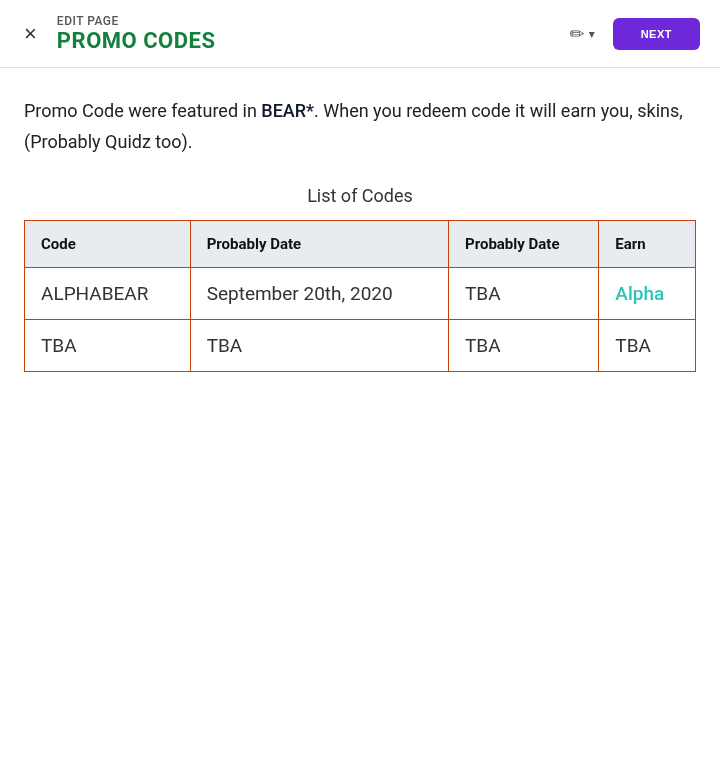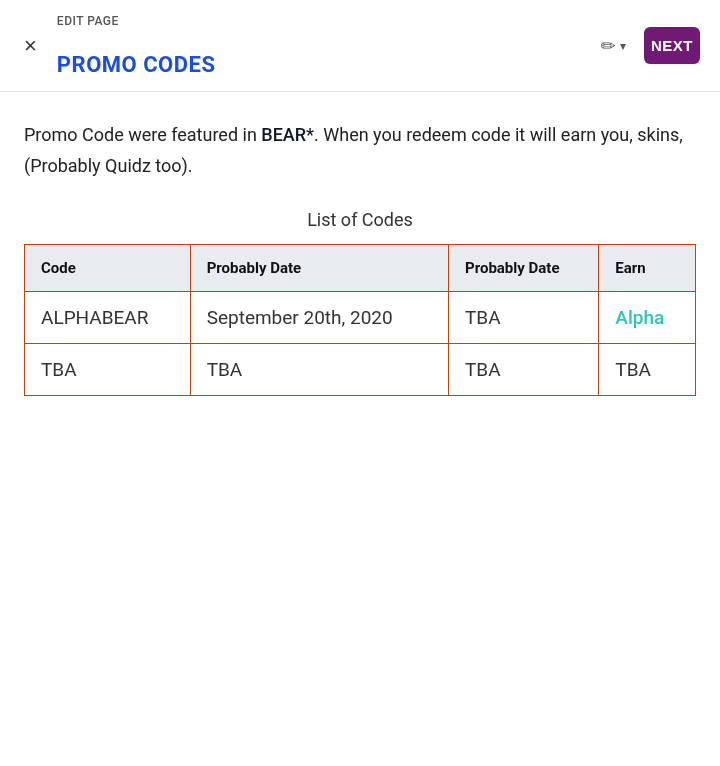--- a/index.html
+++ b/index.html
@@ -38,35 +38,34 @@
       cursor: pointer;
       background: none;
       border: none;
       padding: 4px;
       line-height: 1;
     }
 
     .header-title-block {
       display: flex;
       flex-direction: column;
-      gap: 24px;
     }
 
     .header-subtitle {
       font-size: 12px;
       color: #555;
       font-weight: 500;
       letter-spacing: 0.5px;
       text-transform: uppercase;
     }
 
     .header-title {
       font-size: 22px;
       font-weight: 700;
-      color: #1d4ed8;
+      color: #15803d;
       letter-spacing: 0.5px;
     }
 
     .header-right {
       display: flex;
       align-items: center;
       gap: 10px;
     }
 
     .edit-btn {
@@ -80,26 +79,26 @@
       color: #555;
       padding: 6px 8px;
     }
 
     .dropdown-arrow {
       font-size: 12px;
       color: #555;
     }
 
     .next-btn {
-      background: #701a75;
+      background: #6d28d9;
       color: #ffffff;
       border: none;
       border-radius: 6px;
-      padding: 10px 7px;
-      font-size: 15px;
+      padding: 10px 28px;
+      font-size: 11px;
       font-weight: 600;
       cursor: pointer;
       letter-spacing: 0.5px;
     }
 
     
     .content {
       padding: 28px 24px 24px 24px;
     }
 

